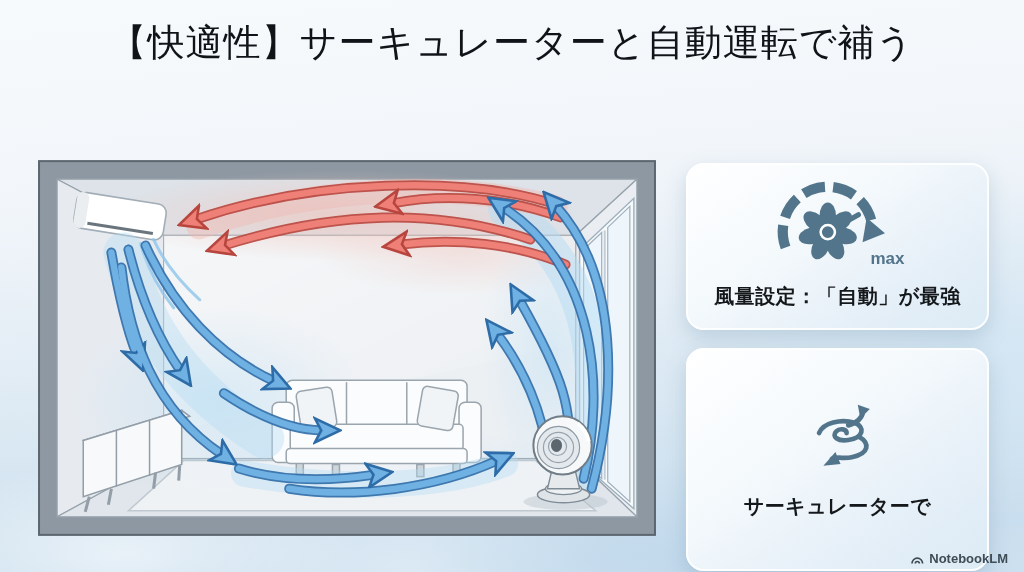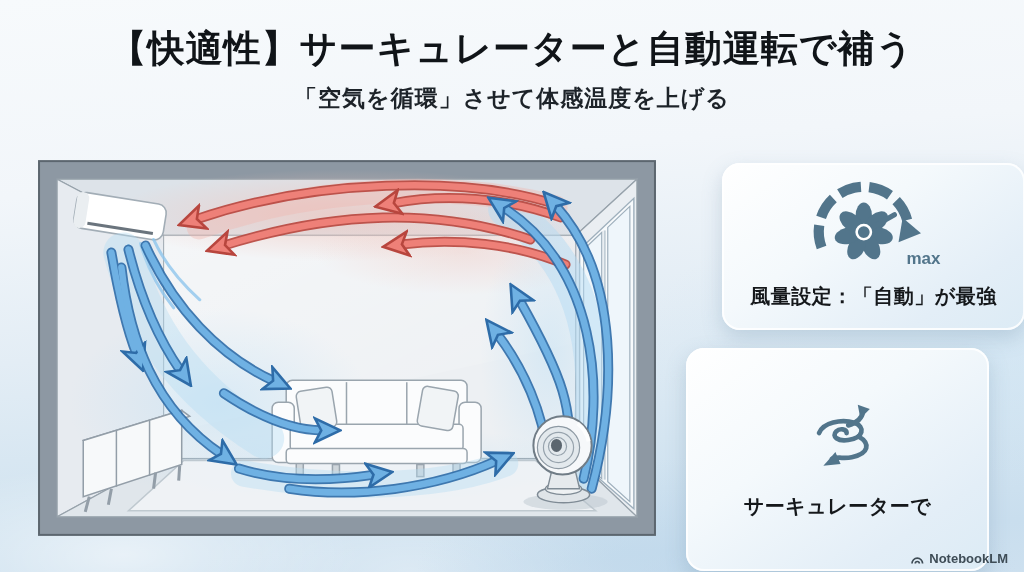--- a/index.html
+++ b/index.html
@@ -13,36 +13,36 @@
     background:
       radial-gradient(ellipse 340px 130px at 12% 97%, rgba(255,255,255,.55), transparent 70%),
       radial-gradient(ellipse 420px 160px at 70% 100%, rgba(185,212,233,.55), transparent 72%),
       radial-gradient(ellipse 520px 220px at 98% 60%, rgba(205,228,244,.5), transparent 70%),
       radial-gradient(ellipse 300px 120px at 40% 100%, rgba(255,255,255,.35), transparent 70%),
       linear-gradient(175deg,#f7fafc 0%,#f2f6fa 30%,#e3edf5 55%,#d4e5f1 75%,#c9deee 92%,#cde0ef 100%);
   }
   
   .header{ position:absolute; top:0; left:0; width:100%; text-align:center; }
   .title{
-    margin-top:27px; font-size:37px; font-weight:700; color:#101418;
+    margin-top:21px; font-size:37px; font-weight:400; color:#101418;
     letter-spacing:1px; line-height:1.2;
   }
   .subtitle{
     margin-top:12px; font-size:23px; font-weight:600; color:#1d2329; letter-spacing:1px;
   }
   
   .diagram{ position:absolute; left:33px; top:156px; width:628px; height:384px; }
   
   .card{
     position:absolute; left:686px; width:303px; border-radius:18px;
     background:linear-gradient(145deg,#ffffff 0%,#f4f9fc 40%,#e3eef7 78%,#dcebf5 100%);
     box-shadow:0 8px 20px rgba(96,130,160,.26), inset 0 0 0 2px rgba(255,255,255,.85);
     display:flex; flex-direction:column; align-items:center; justify-content:center;
   }
-  .card-fan{ top:163px; height:167px;margin-left:36px; }
+  .card-fan{ top:163px; height:167px; }
   .card-circ{ top:348px; height:223px; }
   .card-icon{ position:relative; display:flex; align-items:center; justify-content:center; }
   .max-label{
     position:absolute; right:-4px; bottom:4px; font-size:17px; font-weight:700; color:#52758b;
   }
   .card-text{
     font-size:20px; font-weight:700; color:#15181b; text-align:center;
     letter-spacing:.5px; line-height:1.55; margin-top:8px;
   }
   
@@ -51,21 +51,20 @@
     font-size:13px; font-weight:700; color:#3e4c56;justify-content:center;
   }
 </style>
 </head>
 <body>
 
 <div class="slide">
 
   <div class="header">
     <div class="title">【快適性】サーキュレーターと自動運転で補う</div>
-    <div class="subtitle">「空気を循環」させて体感温度を上げる</div>
   </div>
 
   <div class="diagram">
     <svg viewBox="0 0 625 380" width="628" height="384">
       <defs>
         <marker id="bhead" viewBox="0 0 10 10" refX="3.2" refY="5" markerWidth="4.4" markerHeight="4.4" orient="auto-start-reverse">
           <path d="M0.6,0.8 L9.4,5 L0.6,9.2 L2.8,5 Z" fill="#6fb1e3" stroke="#2e6ca8" stroke-width="0.9"></path>
         </marker>
         <marker id="rhead" viewBox="0 0 10 10" refX="3.2" refY="5" markerWidth="4.4" markerHeight="4.4" orient="auto-start-reverse">
           <path d="M0.6,0.8 L9.4,5 L0.6,9.2 L2.8,5 Z" fill="#ee8078" stroke="#b8463e" stroke-width="0.9"></path>

